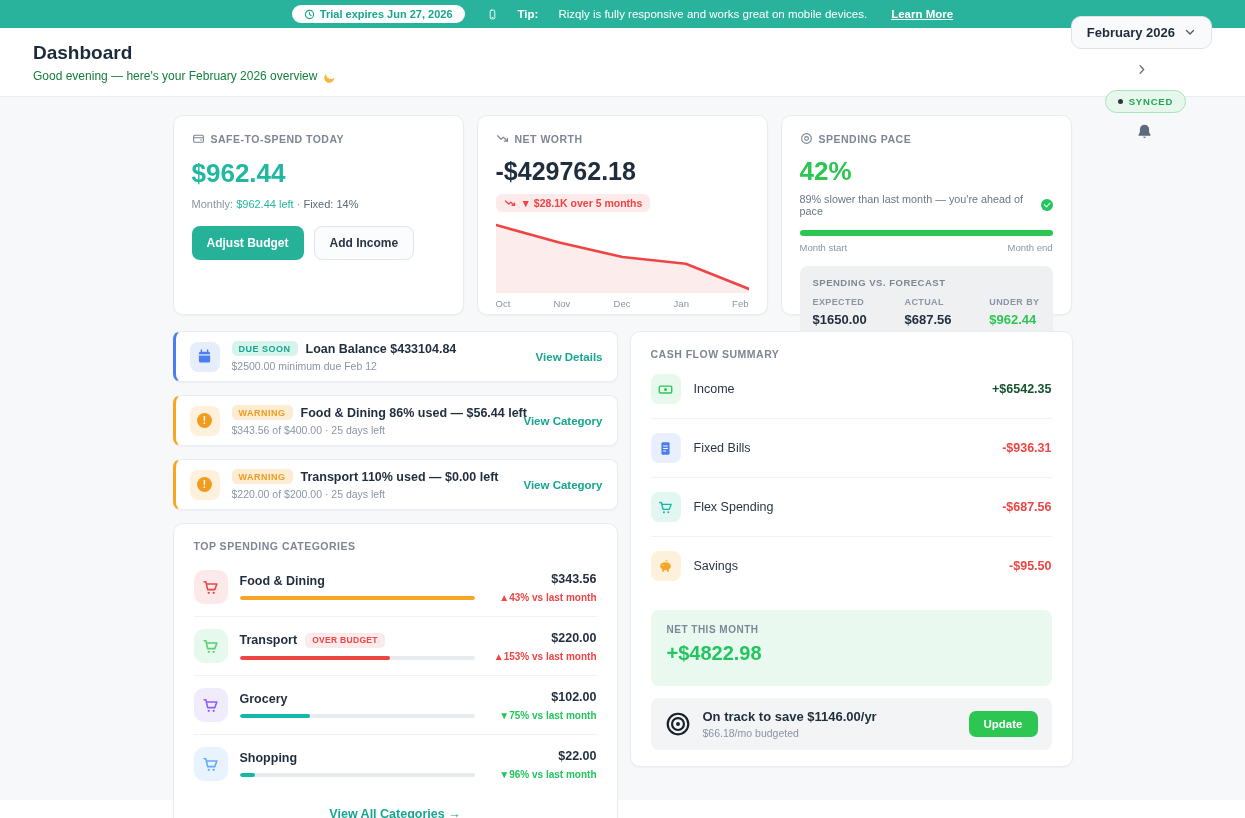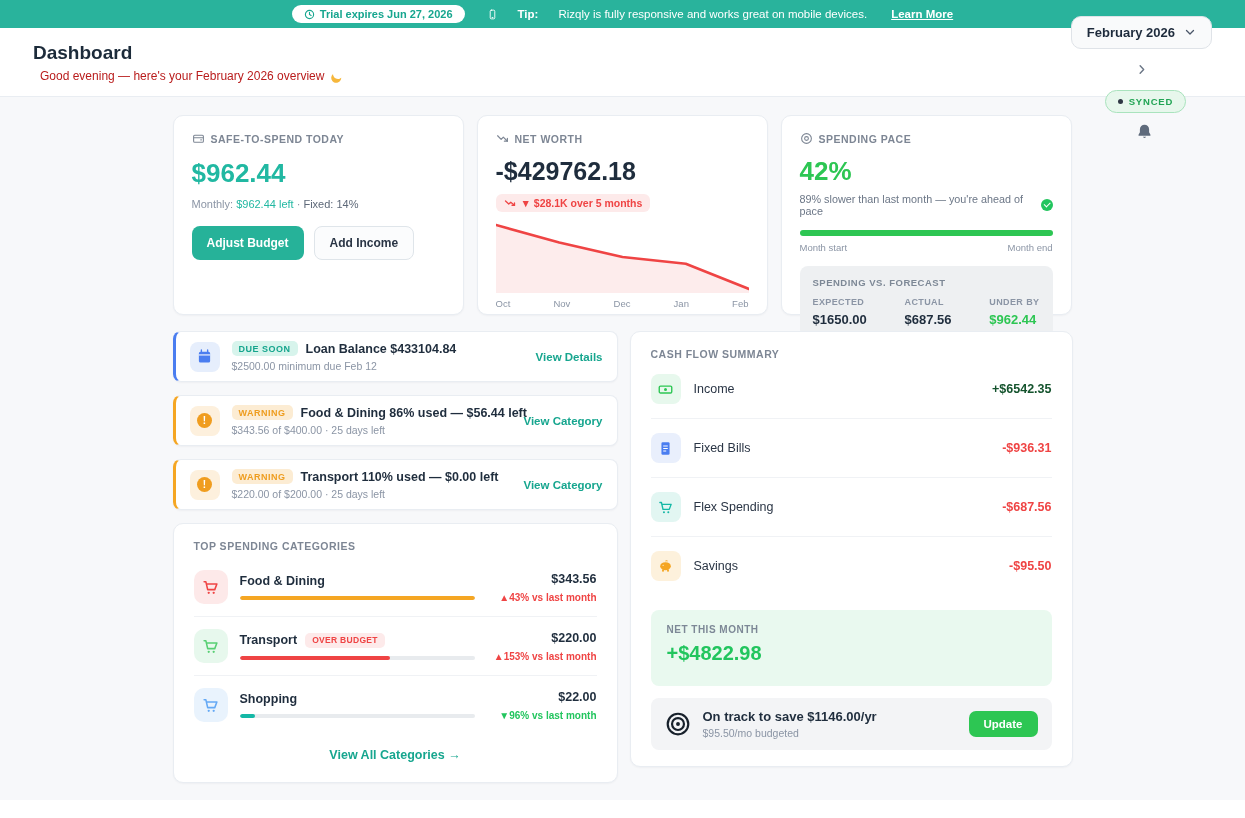--- a/index.html
+++ b/index.html
@@ -15,21 +15,21 @@
   .trial-pill svg { width:11px; height:11px; }
   .tip { color:#ffffff; font-size:11.5px; display:flex; align-items:center; gap:20px; }
   .tip b { font-weight:bold; }
   .tip svg { width:11px; height:13px; }
   .learn { color:#ffffff; font-weight:bold; text-decoration:underline; margin-left:4px; font-size:11.5px; }
 
   
   .header { height:69px; background:#ffffff; display:flex; align-items:center; justify-content:space-between;
     padding:0 33px; border-bottom:1px solid #e9edf2; }
   .h1 { font-size:19px; font-weight:bold; color:#1c2b3a; margin-bottom:5px; }
-  .subtitle { font-size:12px; color:#b91c1c; display:flex; align-items:center;margin-left:7px; }
+  .subtitle { font-size:12px; color:#15803d; display:flex; align-items:center; }
   .moon { display:inline-block; width:10px; height:10px; border-radius:50%; box-shadow:-3px 3px 0 0 #f6b73c;
     transform:rotate(-20deg); margin-left:9px; margin-top:-3px; }
   .h-right { display:flex; align-items:center; gap:10px;flex-direction:column; }
   .nav-chev { color:#6b7686; padding:4px; display:flex; }
   .nav-chev svg { width:13px; height:13px; }
   .month-pill { display:flex; align-items:center; gap:9px; border:1px solid #dfe3e8; background:#f9fafb;
     border-radius:10px; padding:8px 15px; font-size:13px; font-weight:bold; color:#1e2b3c; }
   .month-pill svg { width:12px; height:12px; color:#4a5668; }
   .synced { display:inline-flex; align-items:center; gap:6px; margin-left:8px; padding:5px 12px; border-radius:999px;
     background:#e7f7ec; border:1px solid #a9e3bd; cursor:default; }
@@ -387,20 +387,41 @@
             <div class="bar-track">
               <div class="bar-fill" style="width: 64%; background: rgb(239, 68, 68);"></div>
             </div>
           </div>
           <div class="cat-right">
             <div class="cat-amt">$220.00</div>
             <div class="cat-change" style="color: rgb(239, 68, 68);">▲153% vs last month</div>
           </div>
         </div>
 
+        <div class="cat-row">
+          <span class="cat-icon" style="background: rgb(241, 236, 251); color: rgb(139, 92, 246);">
+            <svg viewBox="0 0 24 24" fill="none" stroke="currentColor" stroke-width="2.2" stroke-linecap="round" stroke-linejoin="round">
+                  <path d="M3 4h2.5L8 15h10l3-8H7"></path>
+                  <circle cx="9.5" cy="19.5" r="1.6" fill="currentColor" stroke="none"></circle>
+                  <circle cx="16.5" cy="19.5" r="1.6" fill="currentColor" stroke="none"></circle>
+                </svg>
+          </span>
+          <div class="cat-mid">
+            <div class="cat-name-row">
+                  <span class="cat-name">Grocery</span>
+                </div>
+            <div class="bar-track">
+              <div class="bar-fill" style="width: 30%; background: rgb(20, 184, 166);"></div>
+            </div>
+          </div>
+          <div class="cat-right">
+            <div class="cat-amt">$102.00</div>
+            <div class="cat-change" style="color: rgb(34, 197, 94);">▼75% vs last month</div>
+          </div>
+        </div>
 
         <div class="cat-row">
           <span class="cat-icon" style="background: rgb(233, 243, 253); color: rgb(100, 169, 245);">
             <svg viewBox="0 0 24 24" fill="none" stroke="currentColor" stroke-width="2.2" stroke-linecap="round" stroke-linejoin="round">
                   <path d="M3 4h2.5L8 15h10l3-8H7"></path>
                   <circle cx="9.5" cy="19.5" r="1.6" fill="currentColor" stroke="none"></circle>
                   <circle cx="16.5" cy="19.5" r="1.6" fill="currentColor" stroke="none"></circle>
                 </svg>
           </span>
           <div class="cat-mid">
@@ -481,21 +502,21 @@
         <div class="ontrack">
           <span class="target-icon">
             <svg viewBox="0 0 24 24" fill="none" stroke="#17202b" stroke-width="2">
                   <circle cx="12" cy="12" r="9.5"></circle>
                   <circle cx="12" cy="12" r="5.5"></circle>
                   <circle cx="12" cy="12" r="1.8" fill="#17202b" stroke="none"></circle>
                 </svg>
           </span>
           <div class="ontrack-mid">
             <div class="ontrack-title">On track to save $1146.00/yr</div>
-            <div class="ontrack-sub">$95.50/mo budgeted</div>
+            <div class="ontrack-sub">$66.18/mo budgeted</div>
           </div>
           <button class="btn-update">Update</button>
         </div>
       </div>
     </div>
   </div>
 
 </div>
 </div>
 <div class="bottom-strip"></div>

